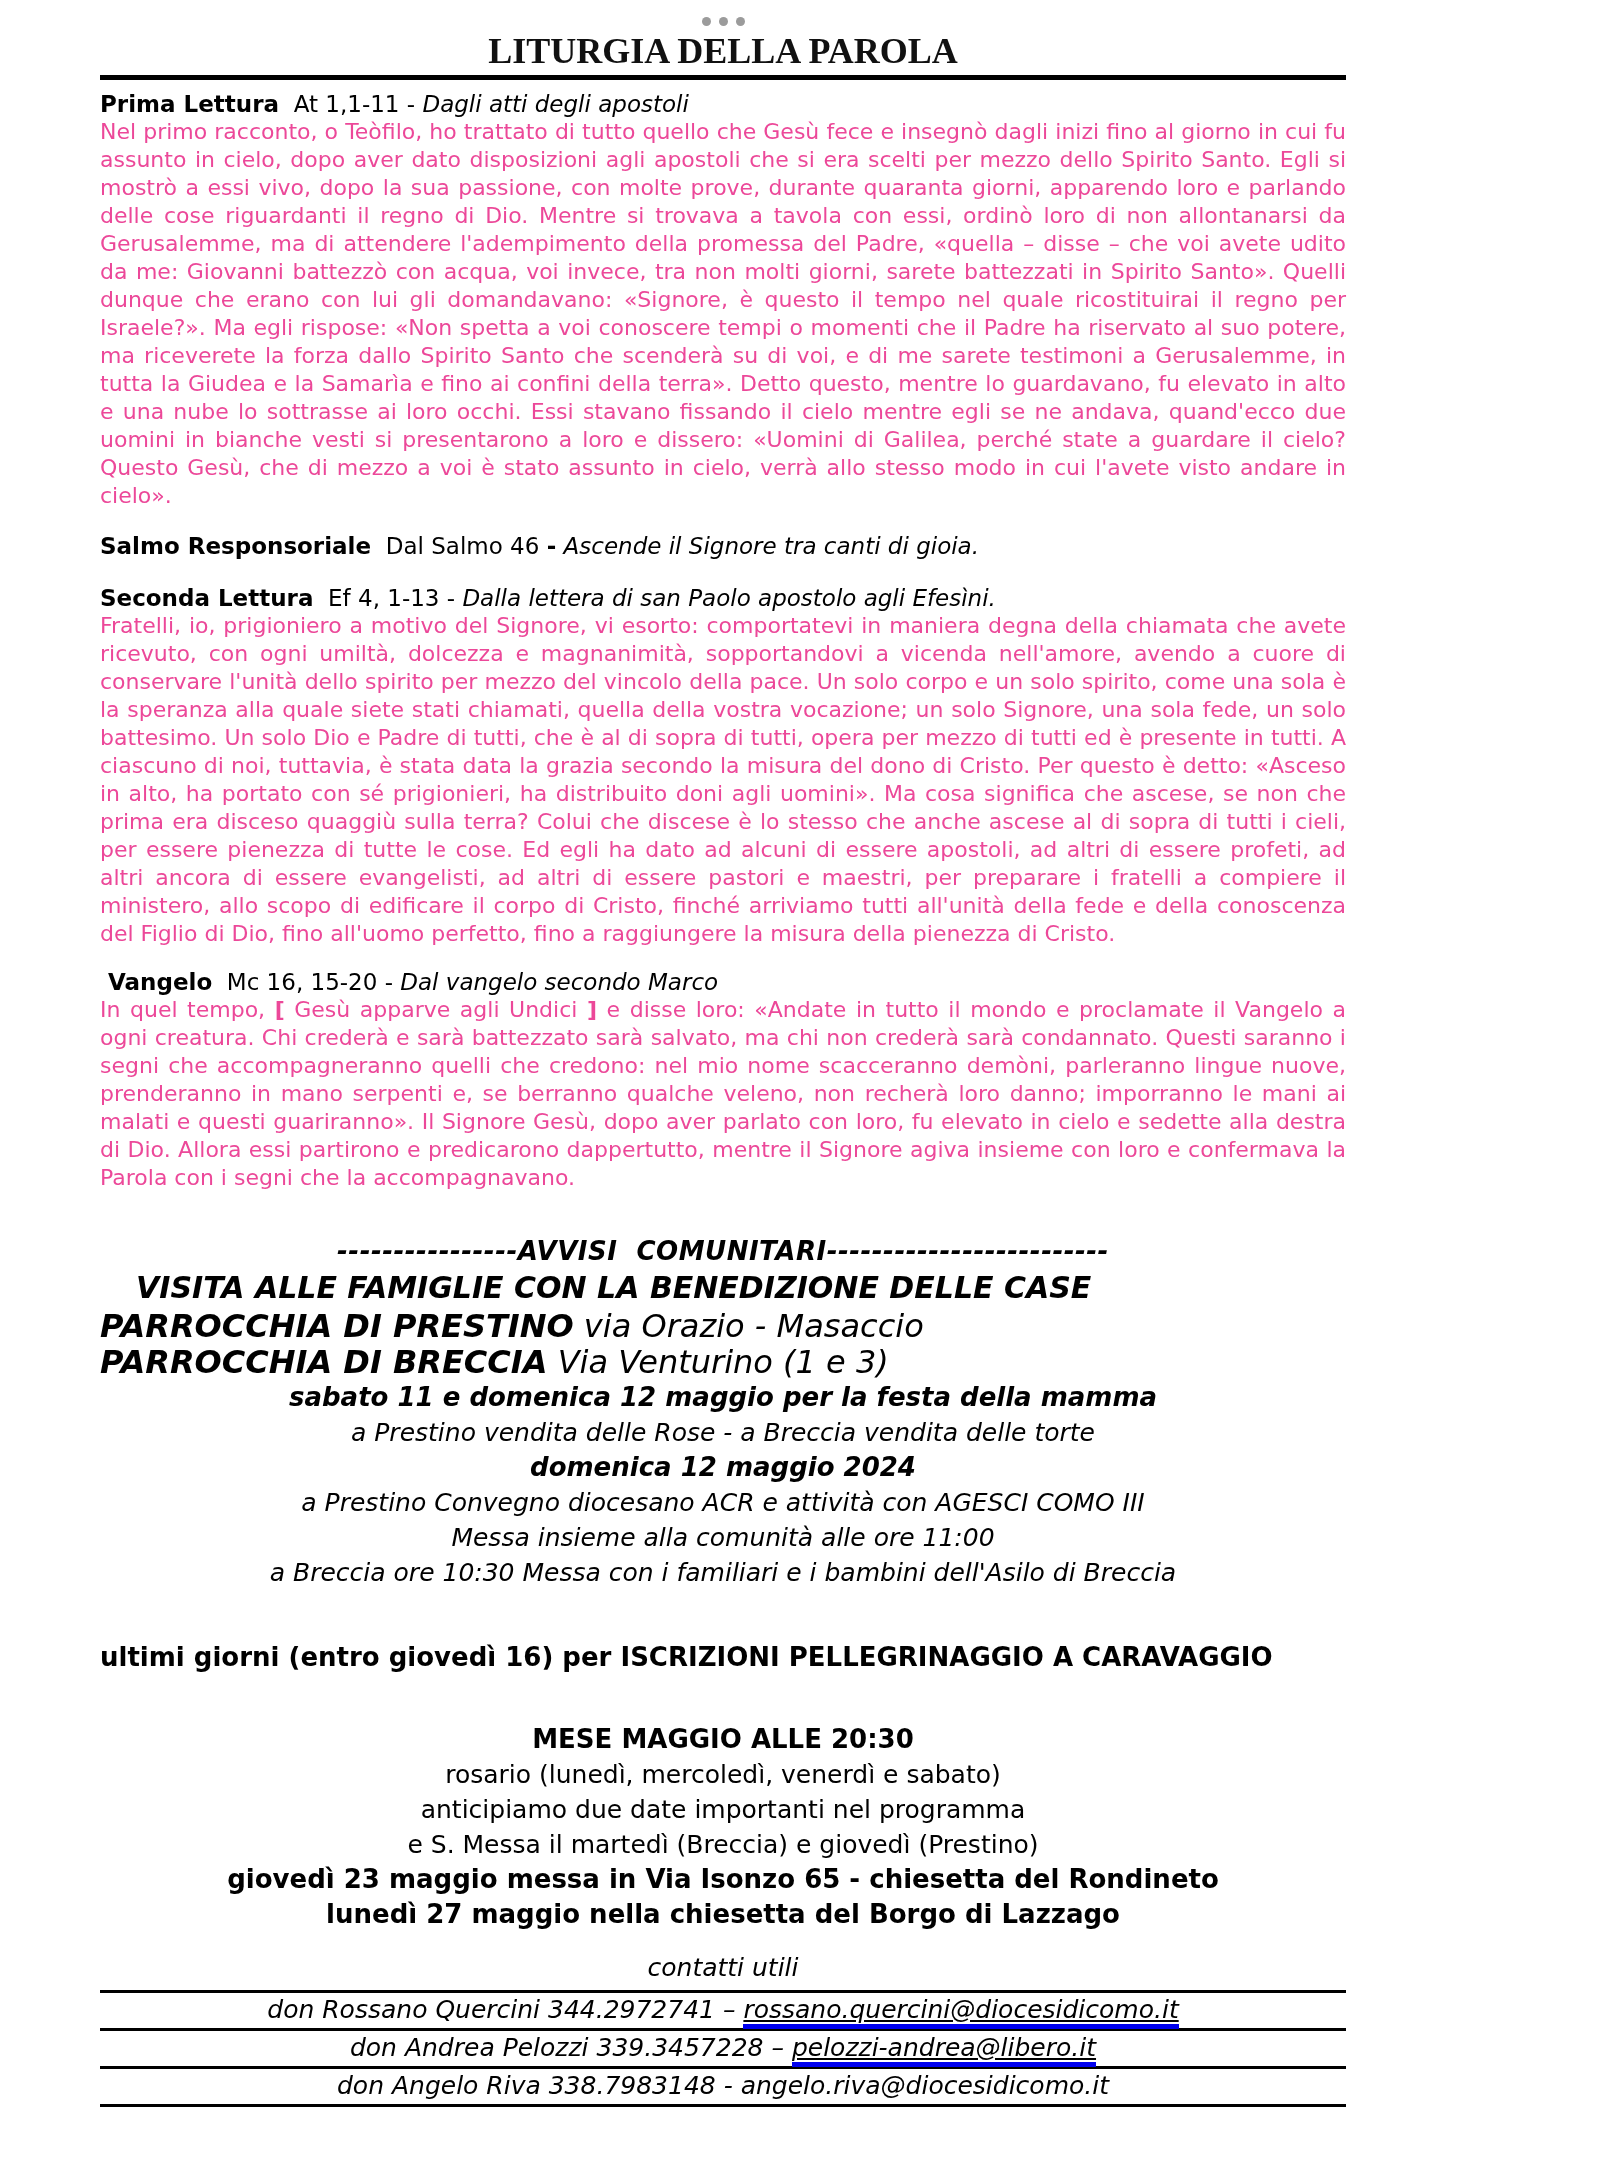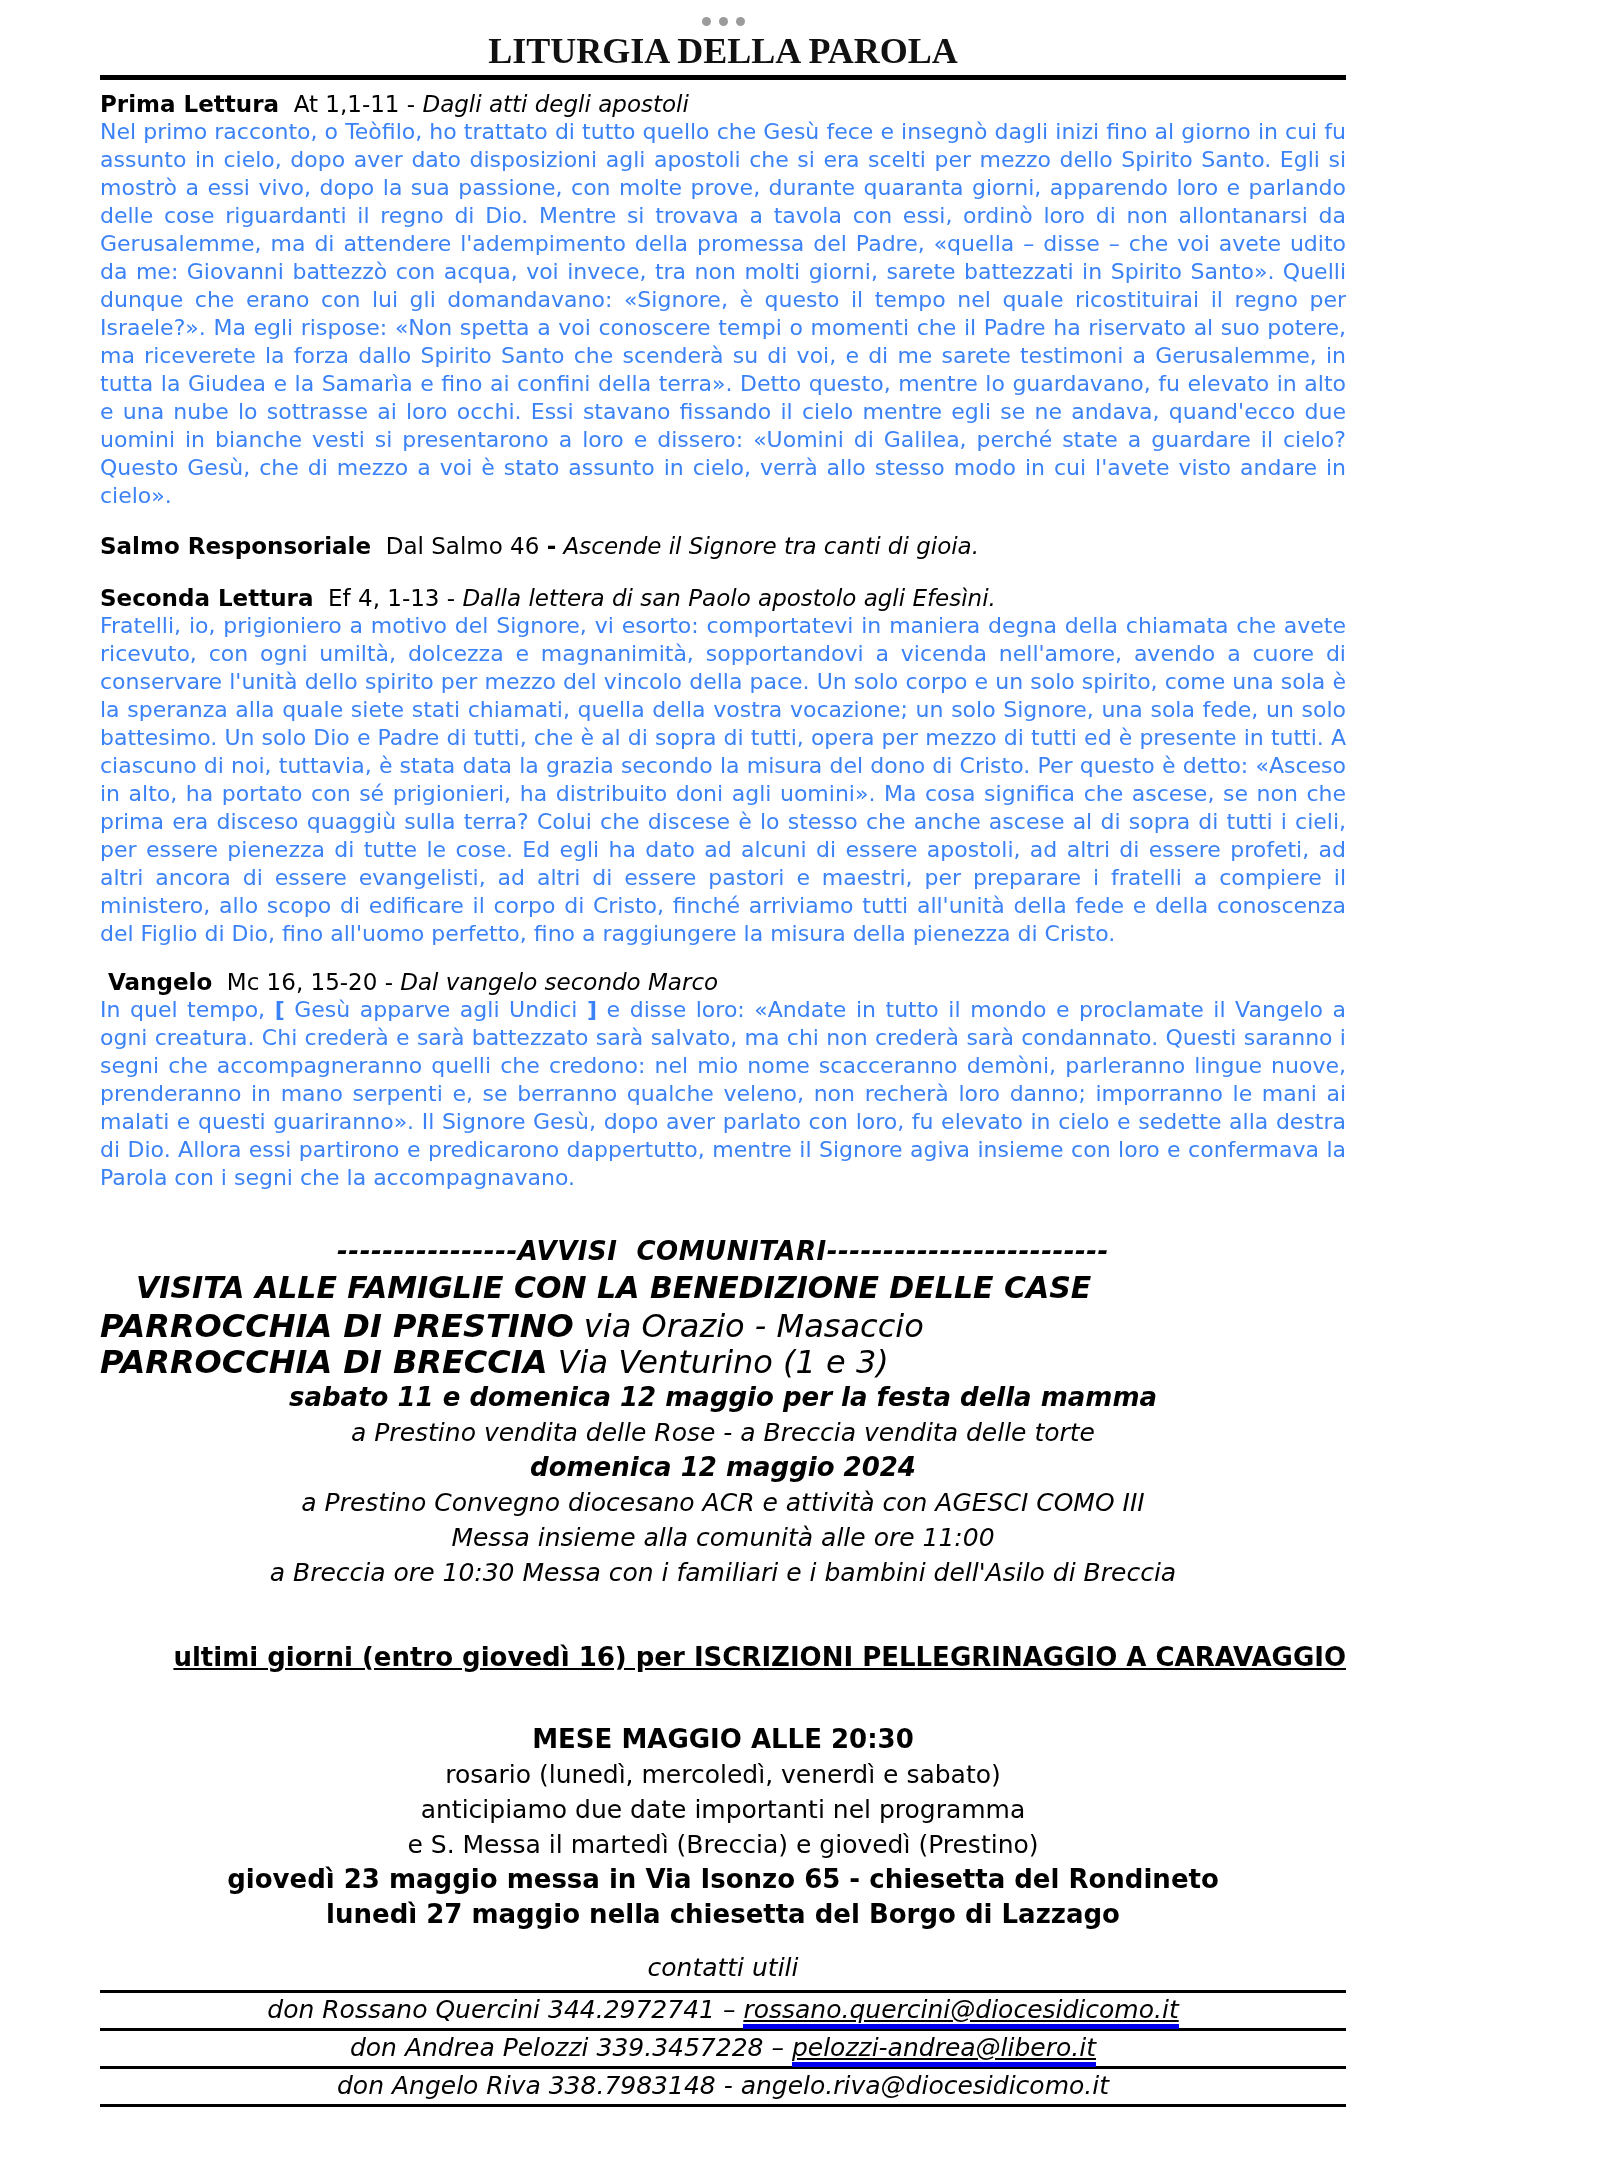--- a/index.html
+++ b/index.html
@@ -34,41 +34,40 @@
   }
   .title-rule { height: 5px; background: var(--rule, #000); margin-top: 3px; }
 
   
   .reading { margin-top: 10px; }
   .rhead { font-size: 23px; line-height: 28px; white-space: pre-wrap; }
   .b { font-weight: 700; }
   .i { font-style: italic; }
   .rbody {
     font-size: 22px; line-height: 28px; text-align: justify;
-    color: #3b82f6;
+    color: #ec4899;
   }
   .psalm { margin: 22px 0 24px; font-size: 23px; line-height: 28px; white-space: pre-wrap; }
   .vangelo { margin-top: 20px; }
   .indent8 { padding-left: 8px; }
 
   
   .avvisi { margin-top: 42px; font-style: italic; }
   .avvisi-header {
     text-align: center; font-weight: 700; font-size: 26px; line-height: 34px;
     white-space: pre; letter-spacing: 0.5px;
   }
   .visita { font-weight: 700; font-size: 30px; line-height: 40px; margin-left: 36px; }
   .parrocchia { font-size: 32px; line-height: 36px; white-space: pre-wrap; }
   .ann { text-align: center; font-size: 25px; line-height: 35px; }
   .ann.b { font-size: 26px; }
 
   .pellegrinaggio {
     margin-top: 48px;
-    text-align: right; font-weight: 700; font-size: 26px; line-height: 38px;
-    text-decoration: underline;
+    text-align: left; font-weight: 700; font-size: 26px; line-height: 38px;
   }
 
   .maggio { margin-top: 46px; }
 
   
   .contacts { margin-top: 20px; }
   .c-title { text-align: center; font-style: italic; font-size: 25px; line-height: 32px; margin-bottom: 6px; }
   .c-table { border-top: 3px solid var(--rule, #000); }
   .c-row {
     border-bottom: 3px solid var(--rule, #000);

